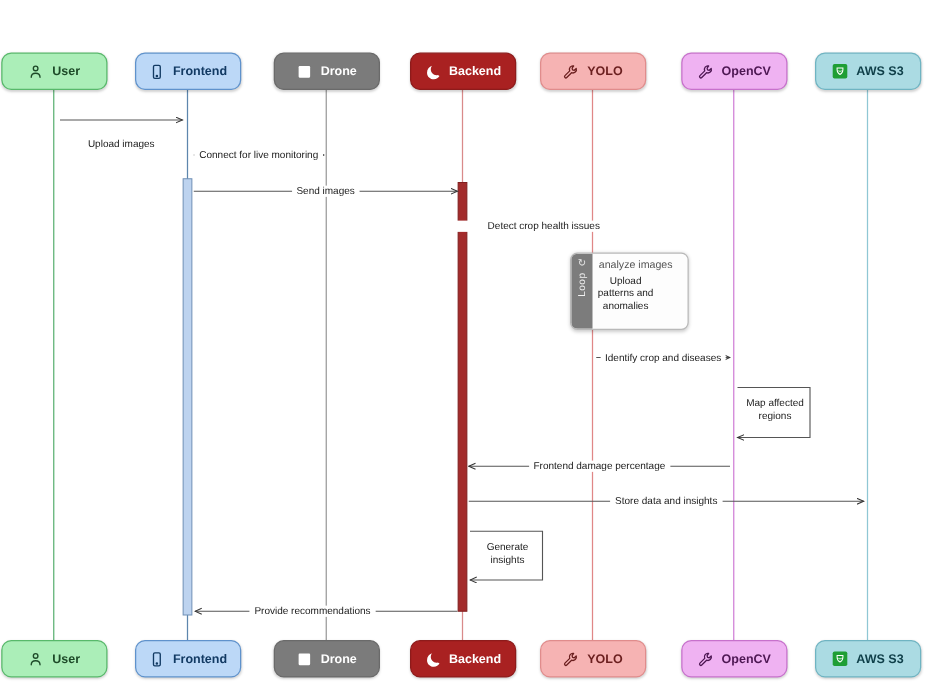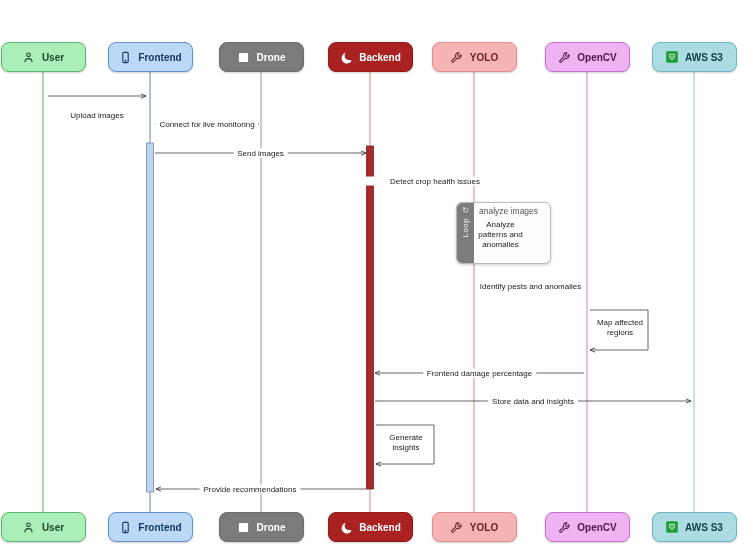--- a/index.html
+++ b/index.html
@@ -269,36 +269,36 @@
         </span>
         <span class="p-label">AWS S3</span>
       </div>
     </div>
 
   <div id="message-labels">
       <div class="msg-label" style="left: 97px; top: 96px; margin-top: 19px;">Upload images</div>
       <div class="msg-label" style="left: 207px; top: 124px;">Connect for live monitoring</div>
       <div class="msg-label" style="left: 260.5px; top: 153px;">Send images</div>
       <div class="msg-label" style="left: 423px; top: 181px; padding-left: 28px;">Detect crop health issues</div>
-      <div class="msg-label" style="left: 530.5px; top: 286px;">Identify pests and anomalies</div>
+      <div class="msg-label" style="left: 530.5px; top: 286px;">Identify crop and diseases</div>
       <div class="msg-label" style="left: 479.5px; top: 373px;">Frontend damage percentage</div>
       <div class="msg-label" style="left: 533px; top: 401px; text-align: center;">Store data and insights</div>
       <div class="msg-label" style="left: 250px; top: 489px;">Provide recommendations</div>
     </div>
 
   <div id="loop-fragment" style="left: 456px; top: 202px; width: 95px; height: 62px; border-color: rgb(185, 185, 185);">
     <div id="loop-tab" style="background: rgb(124, 124, 124);">
       <span class="loop-glyph">↻</span>
       <span id="loop-tab-label">Loop</span>
     </div>
     <div id="loop-condition">analyze images</div>
   </div>
 
   <div id="self-message-labels">
-      <div class="self-msg-label" style="left: 469.5px; top: 220px; width: 62px;">Analyze
+      <div class="self-msg-label" style="left: 469.5px; top: 220px; width: 62px;">Upload
 patterns and
 anomalies</div>
       <div class="self-msg-label" style="left: 589px; top: 318px; width: 62px;">Map affected
 regions</div>
       <div class="self-msg-label" style="left: 375px; top: 433px; width: 62px;">Generate
 insights</div>
     </div>
 
 </div>
 

